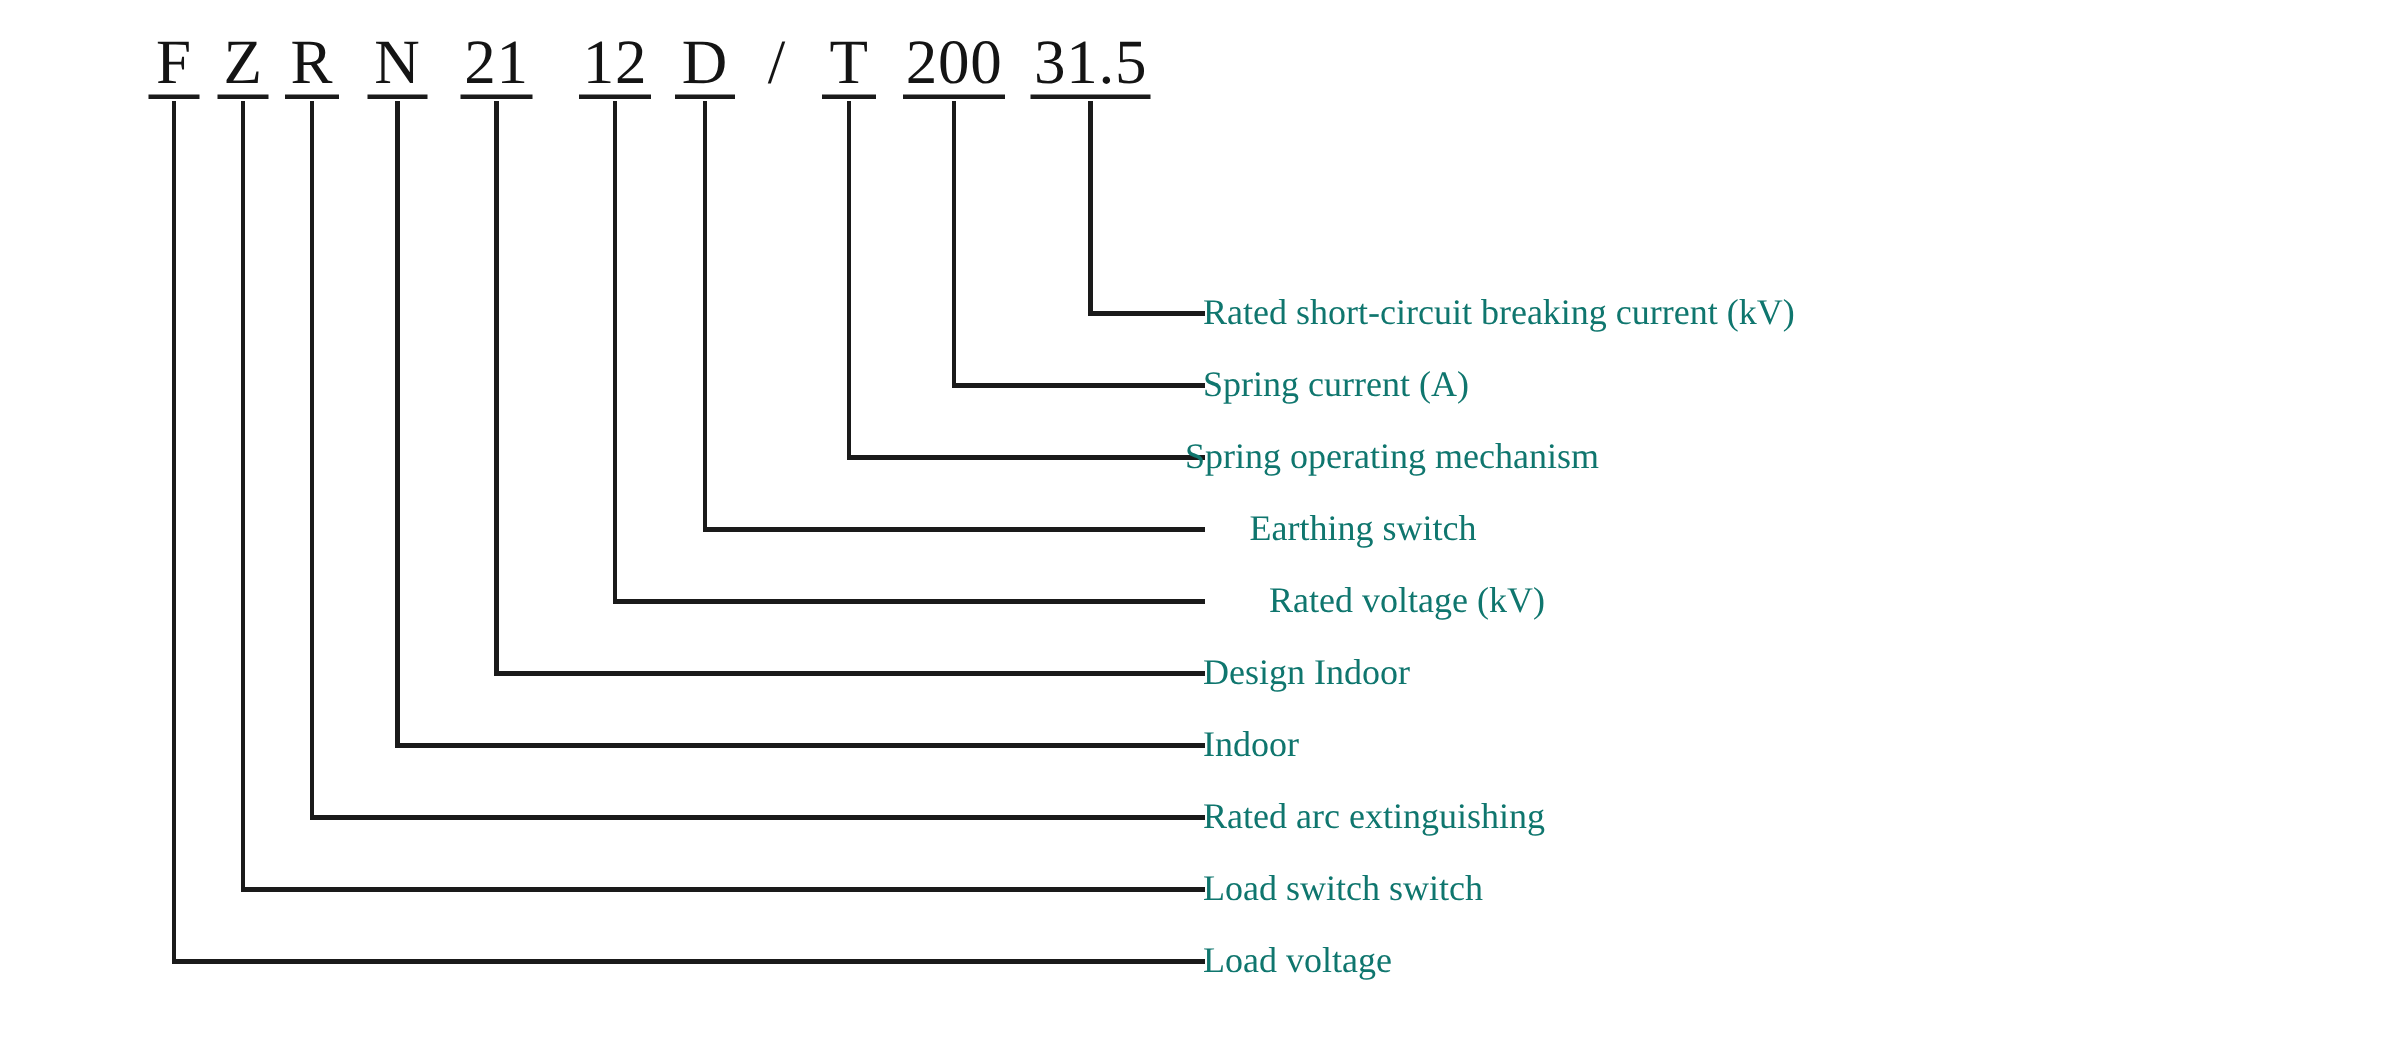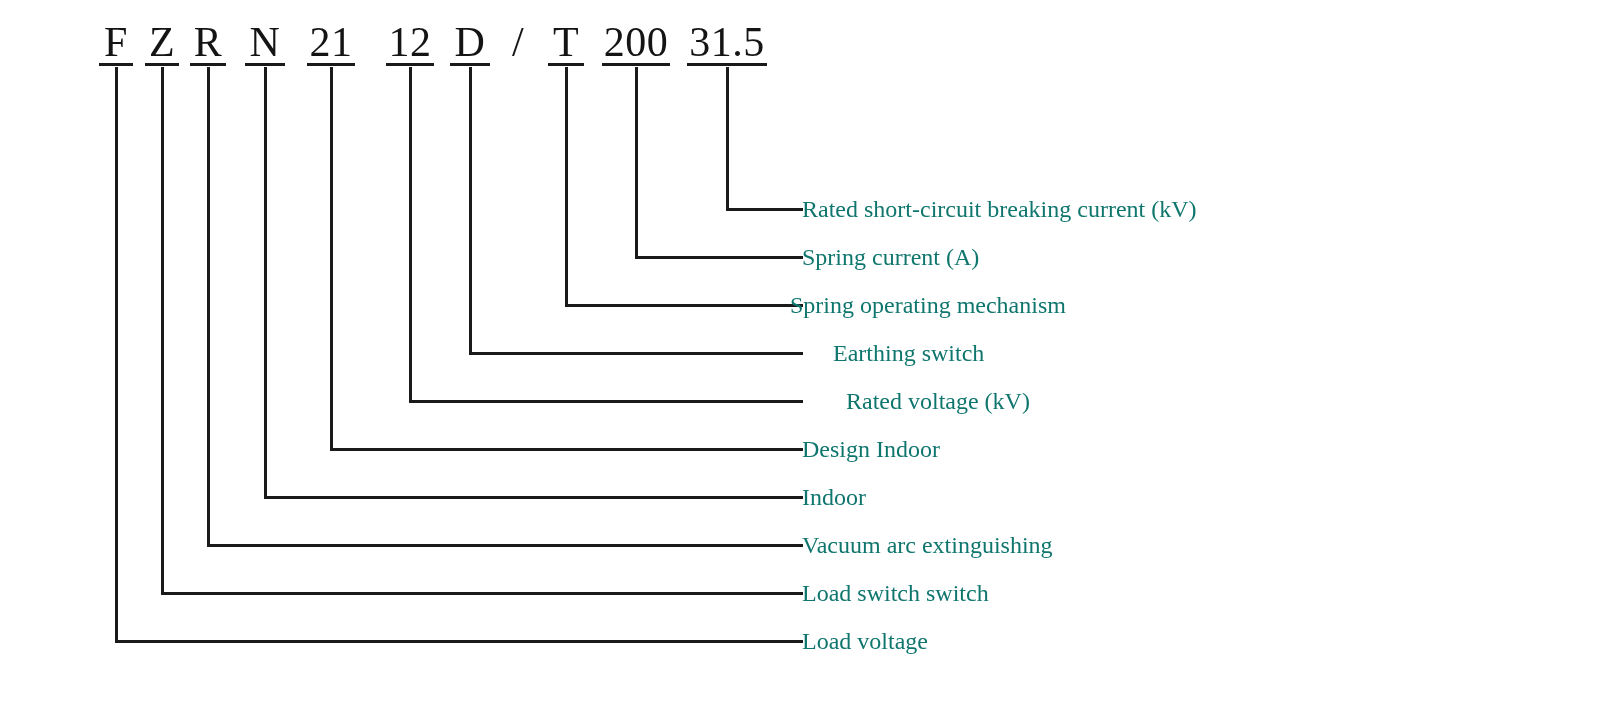--- a/index.html
+++ b/index.html
@@ -108,18 +108,18 @@
   </svg>
 
   <div class="label-column">
       <div class="label-text" style="left: 802px; top: 209px;">Rated short-circuit breaking current (kV)</div>
       <div class="label-text" style="left: 802px; top: 257px;">Spring current (A)</div>
       <div class="label-text" style="left: 790px; top: 305px;">Spring operating mechanism</div>
       <div class="label-text" style="left: 833px; top: 353px;">Earthing switch</div>
       <div class="label-text" style="left: 802px; top: 401px; margin-left: 44px;">Rated voltage (kV)</div>
       <div class="label-text" style="left: 802px; top: 449px;">Design Indoor</div>
       <div class="label-text" style="left: 802px; top: 497px;">Indoor</div>
-      <div class="label-text" style="left: 802px; top: 545px;">Vacuum arc extinguishing</div>
+      <div class="label-text" style="left: 802px; top: 545px;">Rated arc extinguishing</div>
       <div class="label-text" style="left: 802px; top: 593px;">Load switch switch</div>
       <div class="label-text" style="left: 802px; top: 641px;">Load voltage</div>
     </div>
 
 </div>
 
 </body></html>

